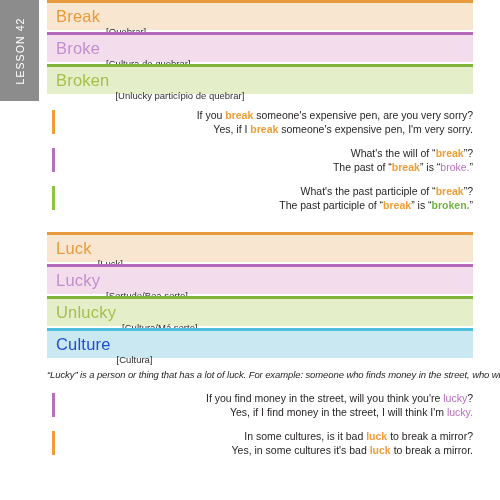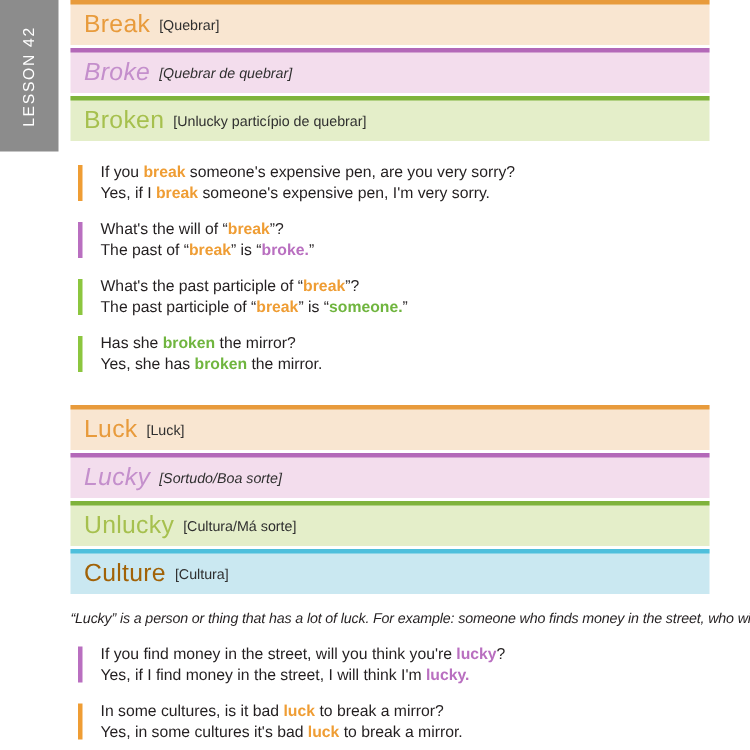--- a/index.html
+++ b/index.html
@@ -59,31 +59,31 @@
   .vocab-bar .word {
     font-size: 16.5px;
     font-weight: 400;
     letter-spacing: 0.2px;
   }
   .vocab-bar .translation {
     font-size: 9.5px;
     color: #2f2f2f;
     margin-left: 6px;
     position: relative;
-    top: 1px;
+    top: 15px;
   }
 
   .bar-orange { background: #f9e6d1; border-top-color: #e89b3c; }
   .bar-orange .word { color: #e89b3c; }
-  .bar-purple { background: #f3dded; border-top-color: #b368b8; font-style: italic; }
+  .bar-purple { background: #f3dded; border-top-color: #b368b8; }
   .bar-purple .word { color: #c48fcc; }
   .bar-green  { background: #e4eec9; border-top-color: #7fb33c; }
   .bar-green  .word { color: #a6c04e; }
   .bar-blue   { background: #cae8f1; border-top-color: #4ebfdc; }
-  .bar-blue   .word { color: #a16207; }
+  .bar-blue   .word { color: #1d4ed8; }
 
   .group-gap { height: 13px; }
 
   
   .dialogues { padding-left: 3px; }
   .dialogue {
     position: relative;
     padding-left: 17px;
     margin-bottom: 11px;
   }
@@ -100,24 +100,25 @@
   .dl-orange::before { background: #ef9d34; }
   .dl-purple::before { background: #b96fc0; }
   .dl-green::before  { background: #8cc63f; }
 
   .dialogue p {
     margin: 0;
     font-size: 10.5px;
     line-height: 13.5px;
     color: #231f20;
     white-space: nowrap;
+    text-align: right;
   }
 
   .hl-orange { color: #ef9d34; font-weight: bold; }
-  .hl-purple { color: #b96fc0; font-weight: bold; }
+  .hl-purple { color: #b96fc0; font-weight: normal; }
   .hl-green  { color: #70b53f; font-weight: bold; }
 
   
   .note {
     font-size: 9.5px;
     font-style: italic;
     color: #231f20;
     margin: 11px 0 12px 0;
     white-space: nowrap;
     letter-spacing: -0.1px;
@@ -134,46 +135,42 @@
 
 <div id="content">
 
   <div id="vocab-one">
       <div class="vocab-bar bar-orange">
         <span class="word">Break</span>
         <span class="translation">[Quebrar]</span>
       </div>
       <div class="vocab-bar bar-purple">
         <span class="word">Broke</span>
-        <span class="translation">[Quebrar de quebrar]</span>
+        <span class="translation">[Cultura de quebrar]</span>
       </div>
       <div class="vocab-bar bar-green">
         <span class="word">Broken</span>
         <span class="translation">[Unlucky particípio de quebrar]</span>
       </div>
     </div>
 
   <div class="group-gap"></div>
 
   <div class="dialogues" id="dlg-one">
       <div class="dialogue dl-orange">
         <p><span>If you </span><span class="hl-orange">break</span><span> someone's expensive pen, are you very sorry?</span></p>
         <p><span>Yes, if I </span><span class="hl-orange">break</span><span> someone's expensive pen, I'm very sorry.</span></p>
       </div>
       <div class="dialogue dl-purple">
         <p><span>What's the will of “</span><span class="hl-orange">break</span><span>”?</span></p>
         <p><span>The past of “</span><span class="hl-orange">break</span><span>” is “</span><span class="hl-purple">broke.</span><span>”</span></p>
       </div>
       <div class="dialogue dl-green">
         <p><span>What's the past participle of “</span><span class="hl-orange">break</span><span>”?</span></p>
-        <p><span>The past participle of “</span><span class="hl-orange">break</span><span>” is “</span><span class="hl-green">someone.</span><span>”</span></p>
-      </div>
-      <div class="dialogue dl-green">
-        <p><span>Has she </span><span class="hl-green">broken</span><span> the mirror?</span></p>
-        <p><span>Yes, she has </span><span class="hl-green">broken</span><span> the mirror.</span></p>
+        <p><span>The past participle of “</span><span class="hl-orange">break</span><span>” is “</span><span class="hl-green">broken.</span><span>”</span></p>
       </div>
     </div>
 
   <div class="section-spacer"></div>
 
   <div id="vocab-two">
       <div class="vocab-bar bar-orange">
         <span class="word">Luck</span>
         <span class="translation">[Luck]</span>
       </div>

